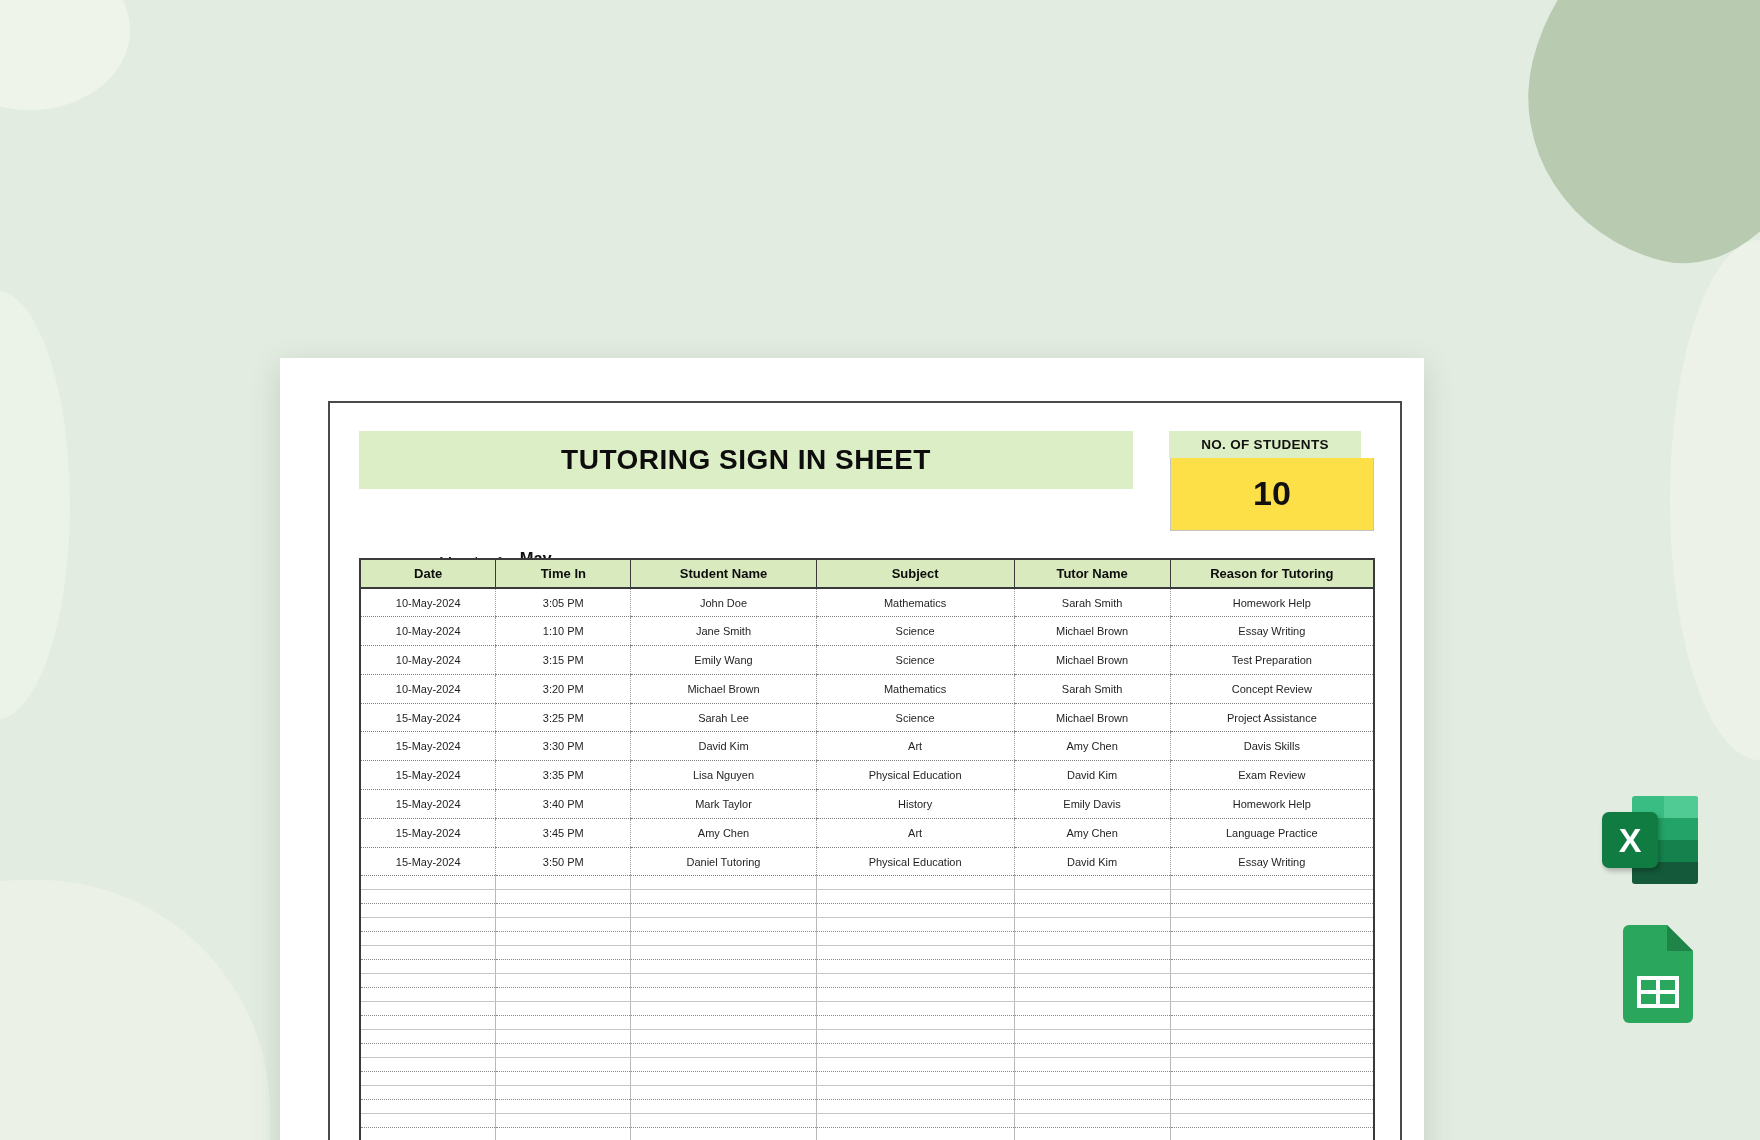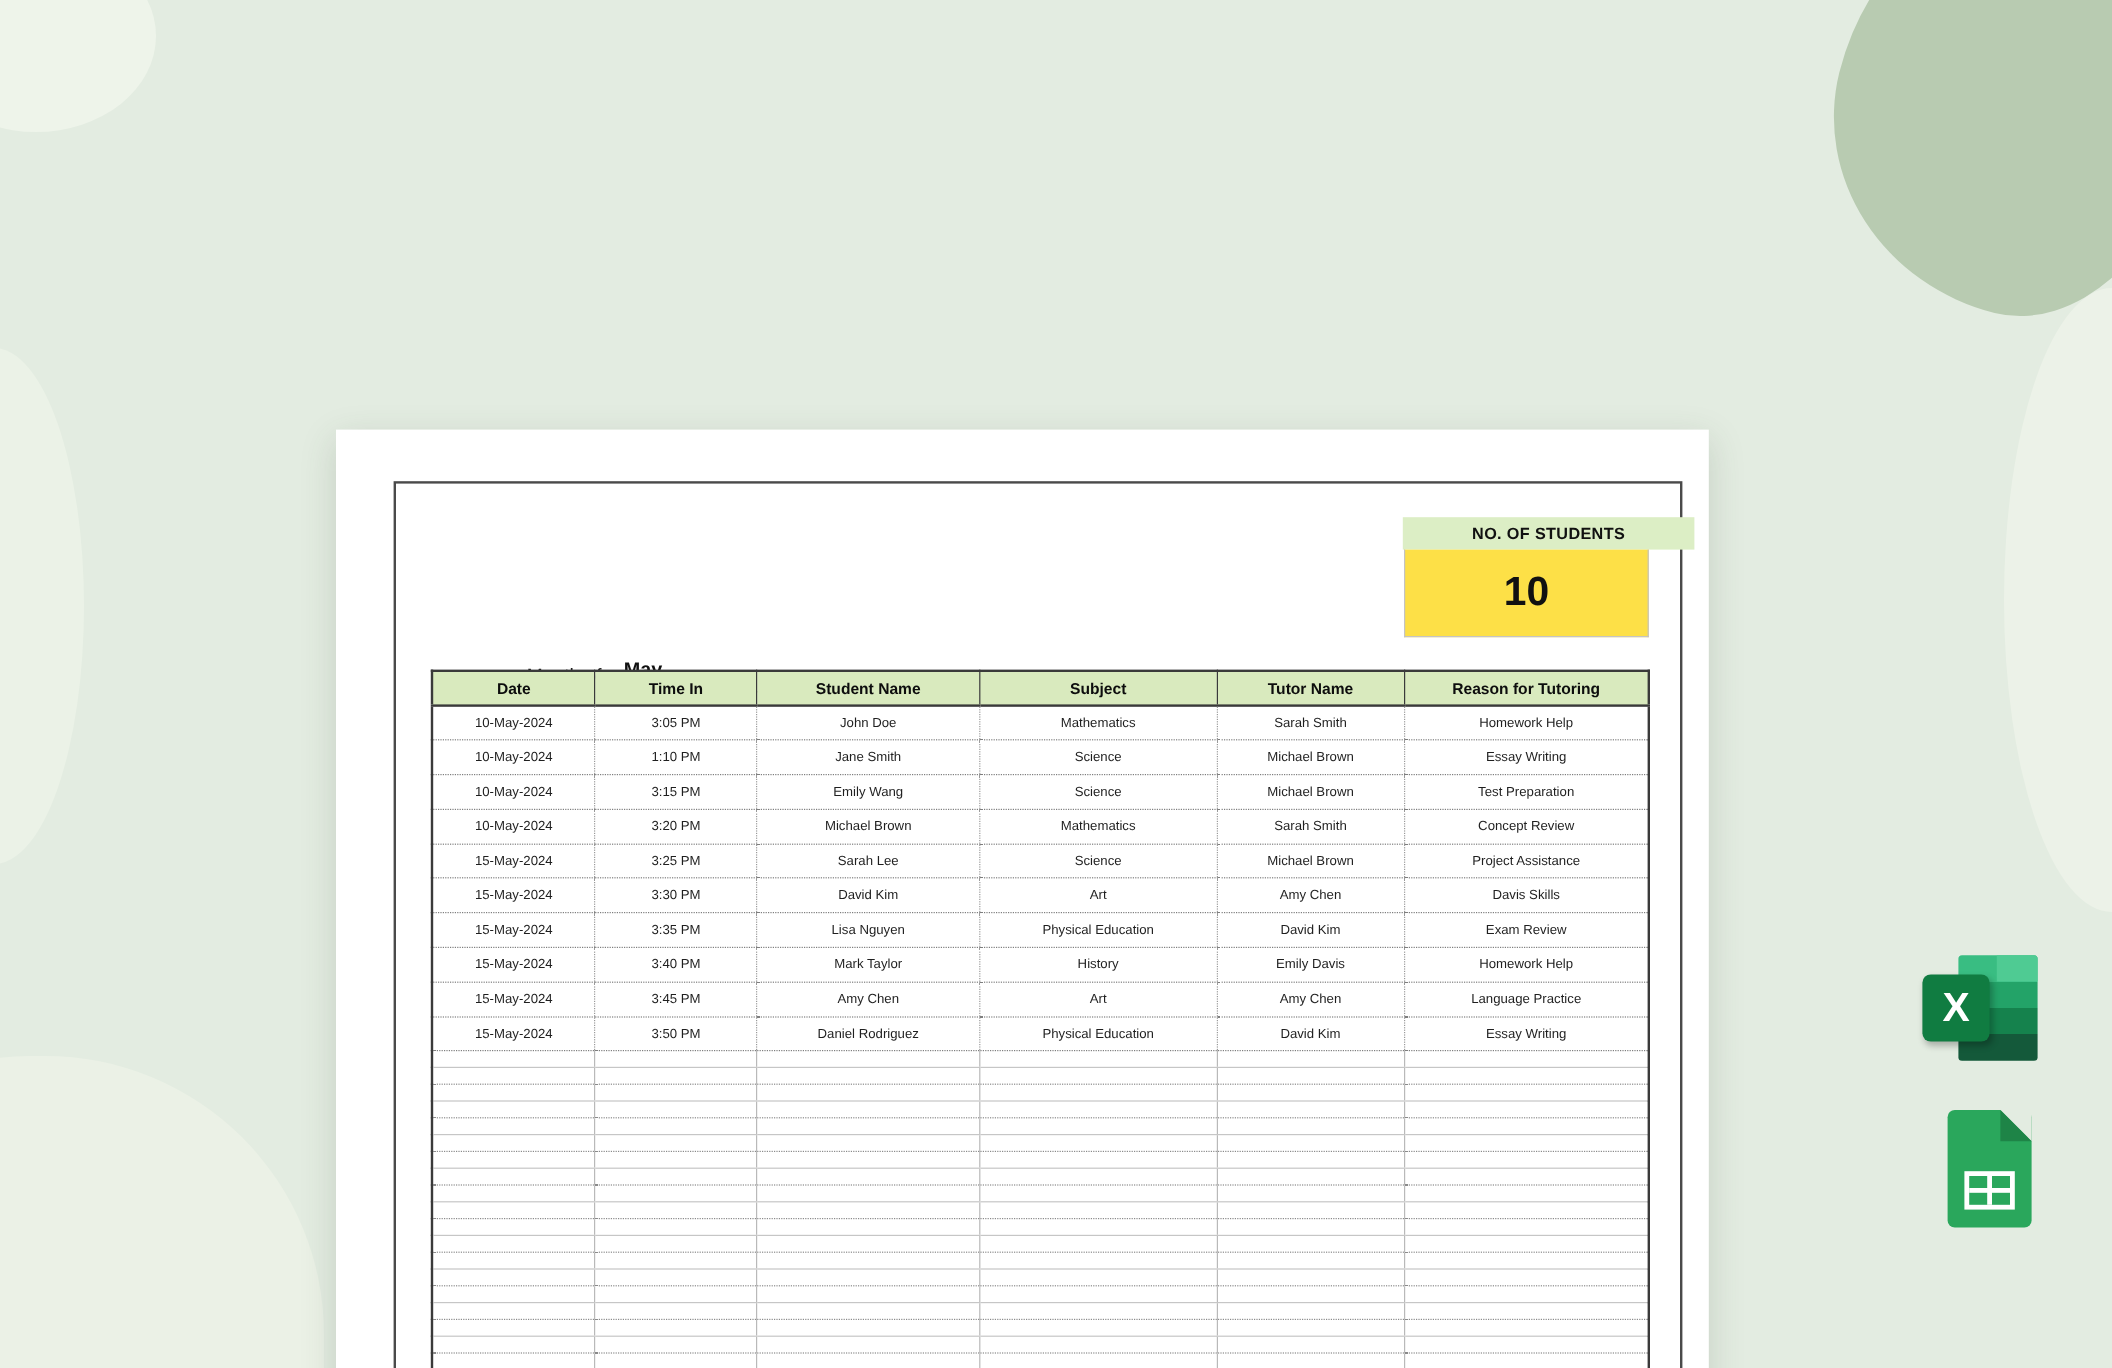--- a/index.html
+++ b/index.html
@@ -65,21 +65,21 @@
     position: absolute; left: 48px; top: 43px; width: 1074px; height: 880px;
     border: 2px solid #4a4a4a; background: #ffffff;
   }
   .banner {
     position: absolute; left: 29px; top: 28px; width: 774px; height: 58px;
     background: #dceec5; color: #0d0d0d;
     font-size: 28px; font-weight: bold; letter-spacing: 0.5px;
     text-align: center; line-height: 58px;
   }
   .students-label {
-    position: absolute; left: 839px; top: 28px; width: 243px; height: 27px;
+    position: absolute; left: 839px; top: 28px; width: 192px; height: 27px;
     background: #dceec5; color: #111;
     font-size: 13.5px; font-weight: bold; text-align: center; line-height: 27px;
     letter-spacing: 0.3px;
   }
   .students-box {
     position: absolute; left: 840px; top: 55px; width: 204px; height: 73px;
     background: #fde047; border: 1px solid #c4c4c4; border-top: none;
     text-align: center;
   }
   .students-box span { font-size: 34px; font-weight: bold; color: #111; line-height: 70px; }
@@ -160,20 +160,21 @@
   <div class="blob blob-top-right"></div>
   <div class="blob blob-top-left"></div>
   <div class="blob blob-left"></div>
   <div class="blob blob-bottom-left"></div>
   <div class="blob blob-right-soft"></div>
 
 
   <div class="paper">
     <div class="sheet">
 
+      <div class="banner">TUTORING SIGN IN SHEET</div>
 
       <div class="students-label">NO. OF STUDENTS</div>
       <div class="students-box">
         <span>10</span>
       </div>
 
       <div class="month-row">
         <span class="month-label">Month of:</span>
         <span class="month-value">May</span>
       </div>
@@ -266,21 +267,21 @@
               <td>15-May-2024</td>
               <td>3:45 PM</td>
               <td>Amy Chen</td>
               <td>Art</td>
               <td>Amy Chen</td>
               <td>Language Practice</td>
             </tr>
             <tr class="data-row">
               <td>15-May-2024</td>
               <td>3:50 PM</td>
-              <td>Daniel Rodriguez</td>
+              <td>Daniel Tutoring</td>
               <td>Physical Education</td>
               <td>David Kim</td>
               <td>Essay Writing</td>
             </tr>
             <tr class="empty-row sep-solid">
               <td></td>
               <td></td>
               <td></td>
               <td></td>
               <td></td>

